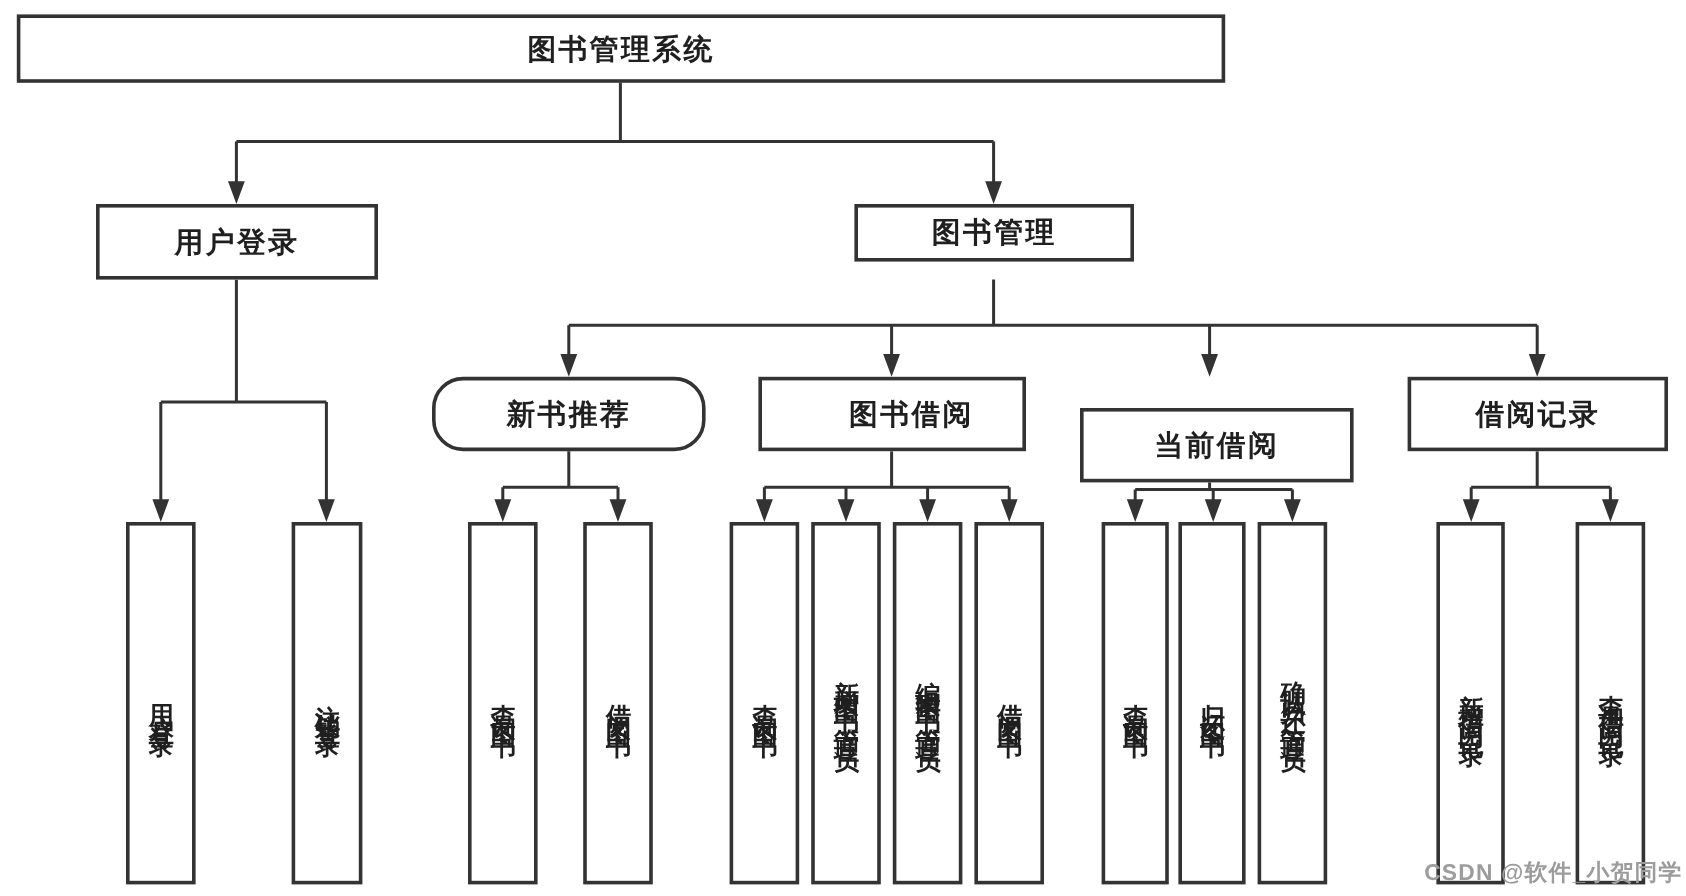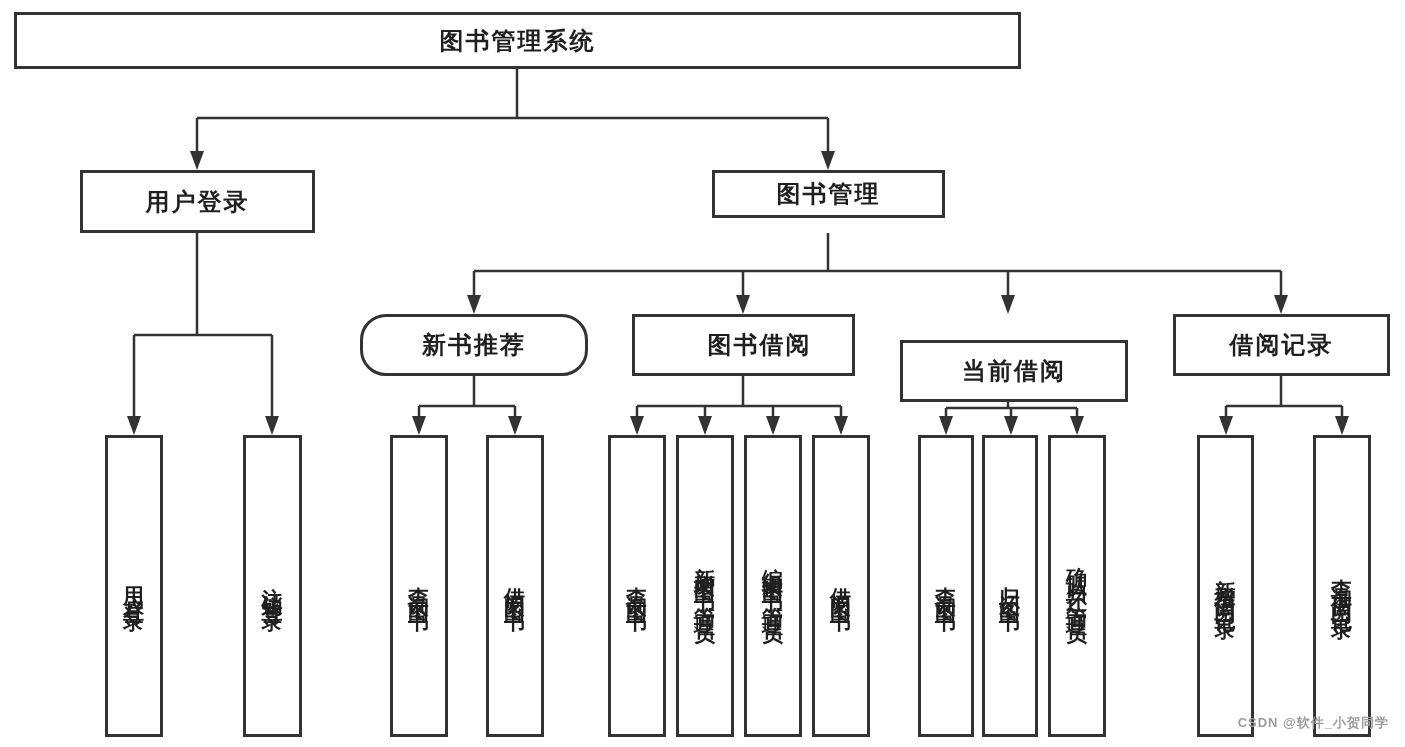--- a/index.html
+++ b/index.html
@@ -24,22 +24,22 @@
   .node-h{font-size:24px;letter-spacing:2px;}
   .node-v{font-size:21px;}
   .node-v .vtext{
     writing-mode:vertical-rl;
     letter-spacing:8px;
     line-height:1;
     white-space:nowrap;
   }
   .watermark{
     position:absolute;
-    right:16px;top:714px;
-    font-size:13px;
+    right:3px;top:714px;
+    font-size:19px;
     color:#9c9c9c;
     letter-spacing:1px;
     z-index:5;
     white-space:nowrap;
   }
 </style>
 </head>
 <body>
 
 <div id="canvas">

